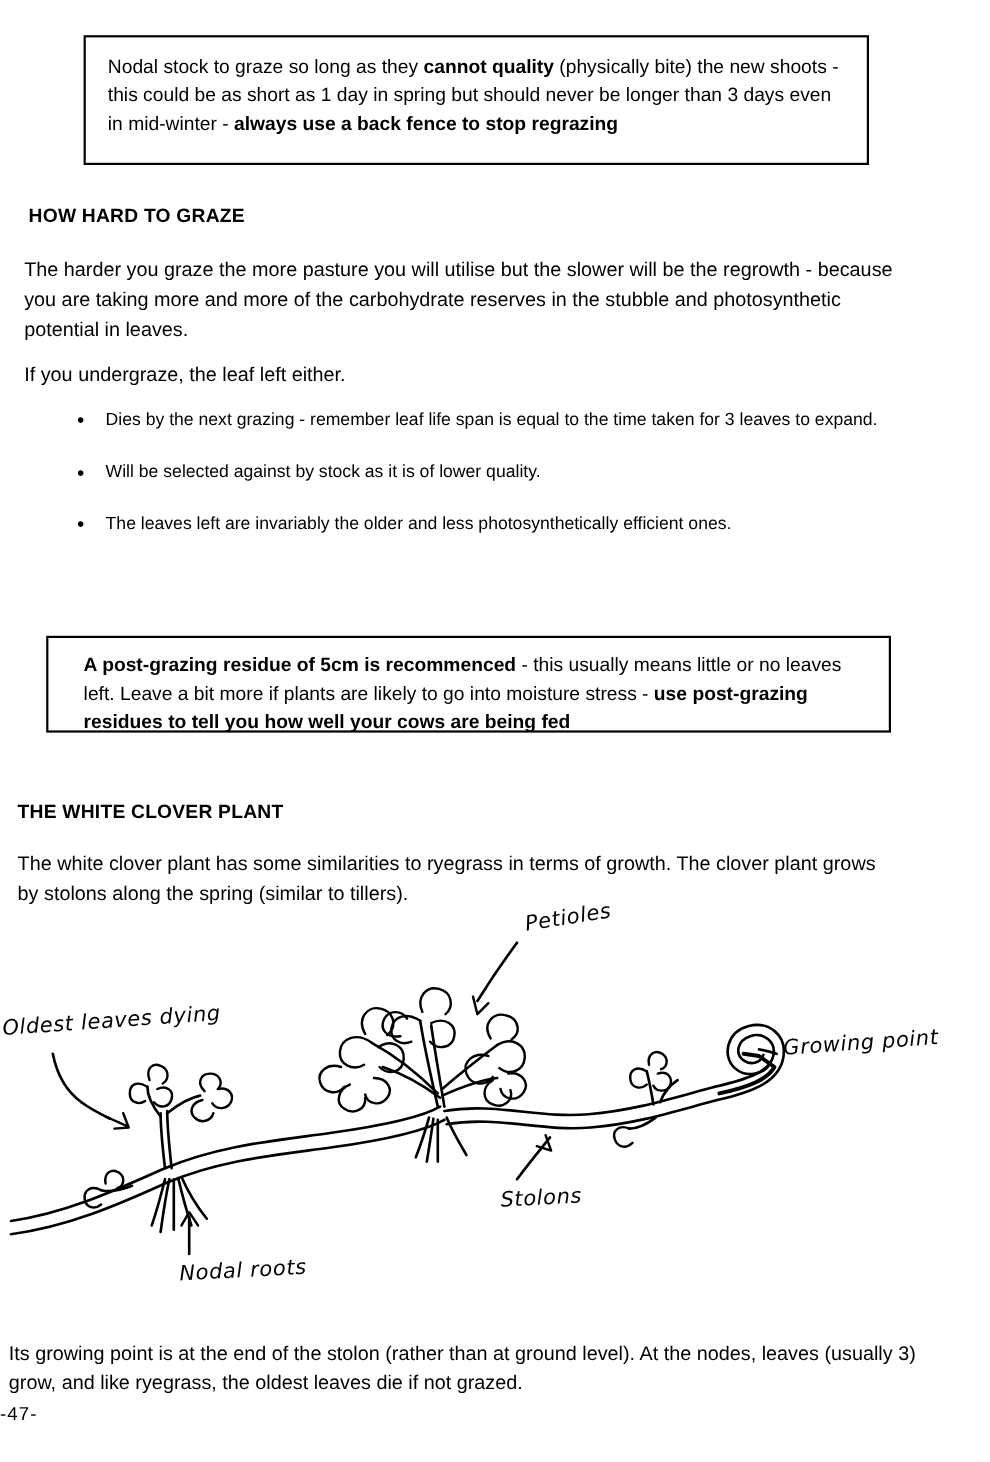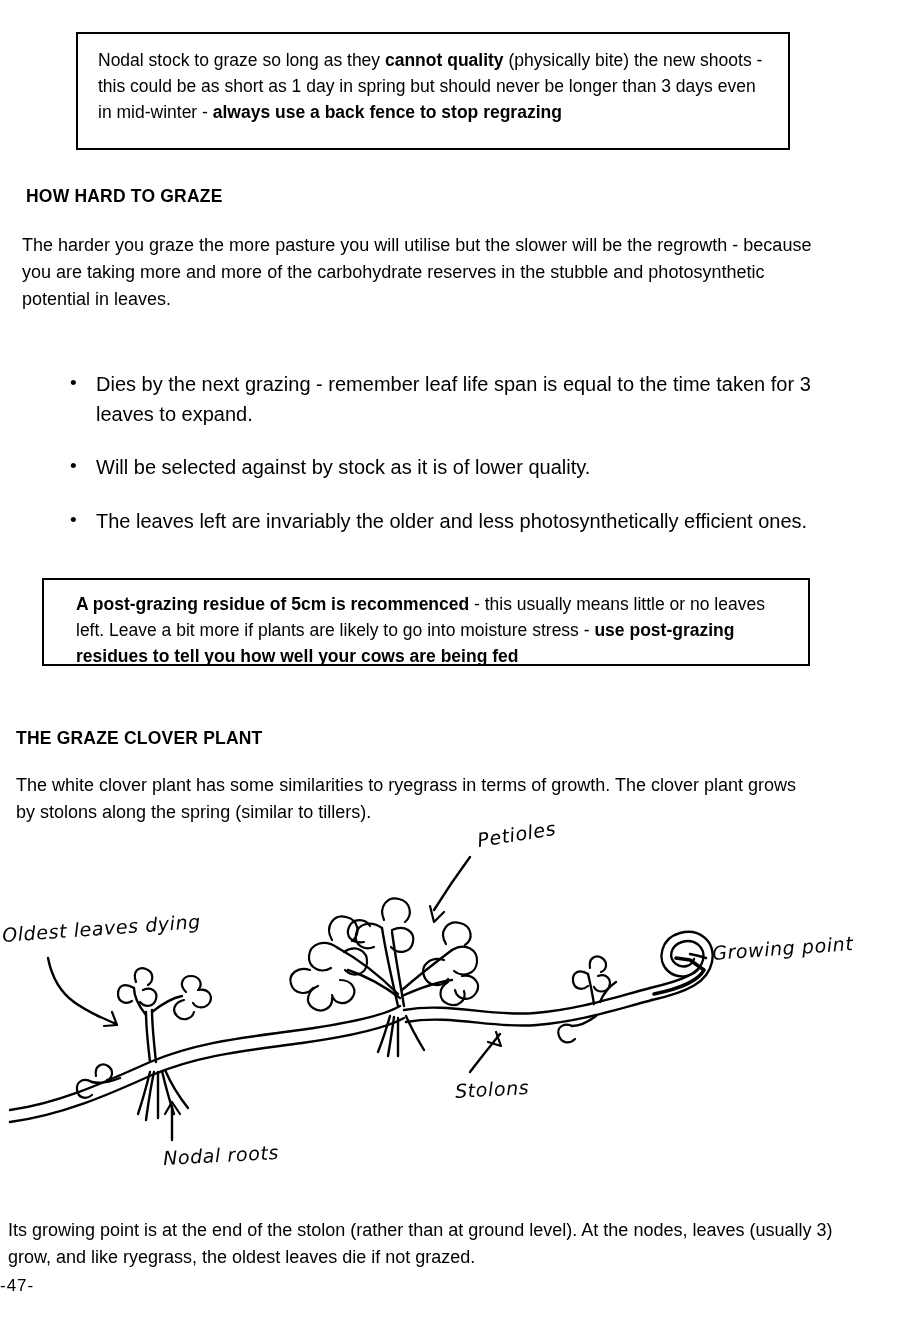--- a/index.html
+++ b/index.html
@@ -81,21 +81,21 @@
     top: 370px;
     width: 790px;
     margin: 0;
     padding: 0;
     list-style: none;
   }
   .bullet-list li {
     position: relative;
     padding-left: 34px;
     margin-bottom: 24px;
-    font-size: 20px;
+    font-size: 16px;
     line-height: 1.48;
   }
   .bullet-list li::before {
     content: "\2022";
     position: absolute;
     left: 8px;
     top: -1px;
     font-size: 19px;
   }
 
@@ -140,34 +140,35 @@
   <div class="callout callout-1">
     <p>
       <span>Nodal stock to graze so long as they </span><b>cannot quality</b><span> (physically bite) the new shoots - this could be as short as 1 day in spring but should never be longer than 3 days even in mid-winter - </span><b>always use a back fence to stop regrazing</b>
     </p>
   </div>
 
   <div class="section-heading" id="heading-how-hard">HOW HARD TO GRAZE</div>
 
   <p class="body-text" id="para-1">The harder you graze the more pasture you will utilise but the slower will be the regrowth - because you are taking more and more of the carbohydrate reserves in the stubble and photosynthetic potential in leaves.</p>
 
+  <p class="body-text" id="para-2">If you undergraze, the leaf left either.</p>
 
   <ul class="bullet-list">
     <li>Dies by the next grazing - remember leaf life span is equal to the time taken for 3 leaves to expand.</li>
     <li>Will be selected against by stock as it is of lower quality.</li>
     <li>The leaves left are invariably the older and less photosynthetically efficient ones.</li>
   </ul>
 
   <div class="callout callout-2">
     <p>
       <b>A post-grazing residue of 5cm is recommenced</b><span> - this usually means little or no leaves left. Leave a bit more if plants are likely to go into moisture stress - </span><b>use post-grazing residues to tell you how well your cows are being fed</b>
     </p>
   </div>
 
-  <div class="section-heading" id="heading-clover">THE GRAZE CLOVER PLANT</div>
+  <div class="section-heading" id="heading-clover">THE WHITE CLOVER PLANT</div>
 
   <p class="body-text" id="para-3">The white clover plant has some similarities to ryegrass in terms of growth. The clover plant grows by stolons along the spring (similar to tillers).</p>
 
   <div id="clover-figure">
 
     <svg width="900" height="400" viewBox="0 0 900 400" xmlns="http://www.w3.org/2000/svg">
       <g fill="none" stroke="#000" stroke-width="2.4" stroke-linecap="round" stroke-linejoin="round">
 
         <path d="M10,300 C60,293 105,272 150,252 C200,231 250,227 300,220 C350,213 385,205 400,196"></path>
         <path d="M10,312 C62,305 108,285 152,265 C202,244 252,240 302,233 C352,226 388,217 404,208"></path>

